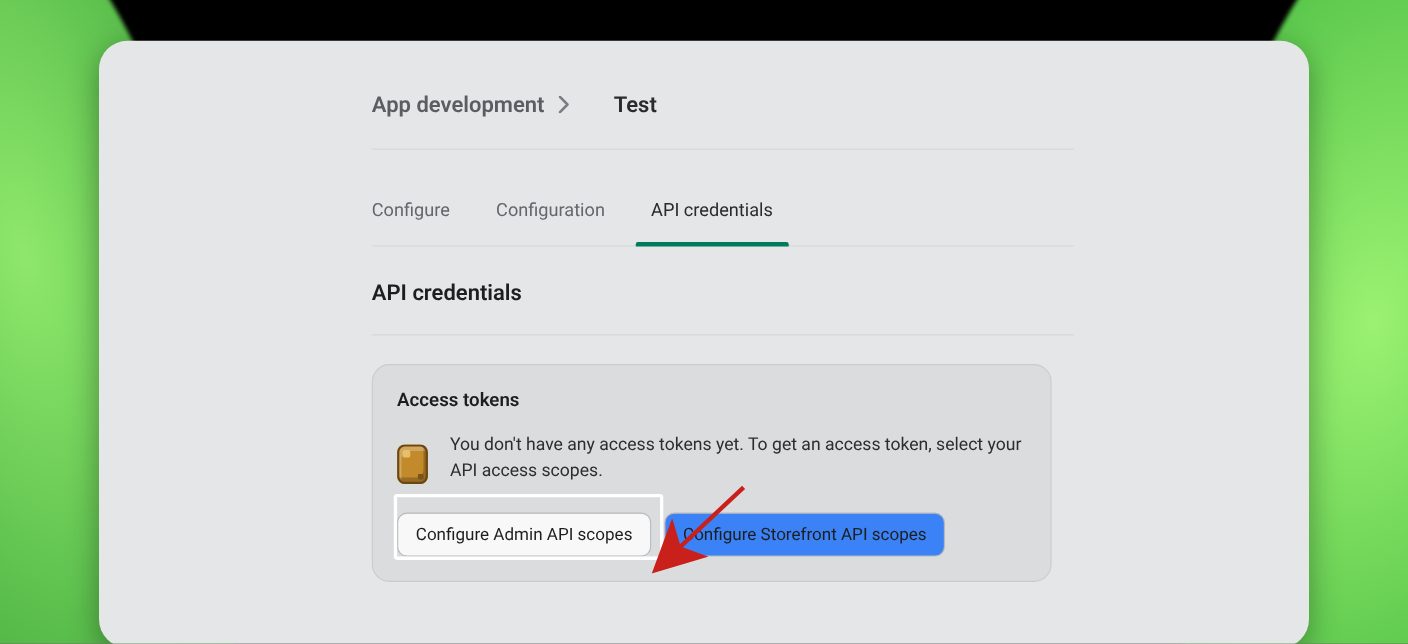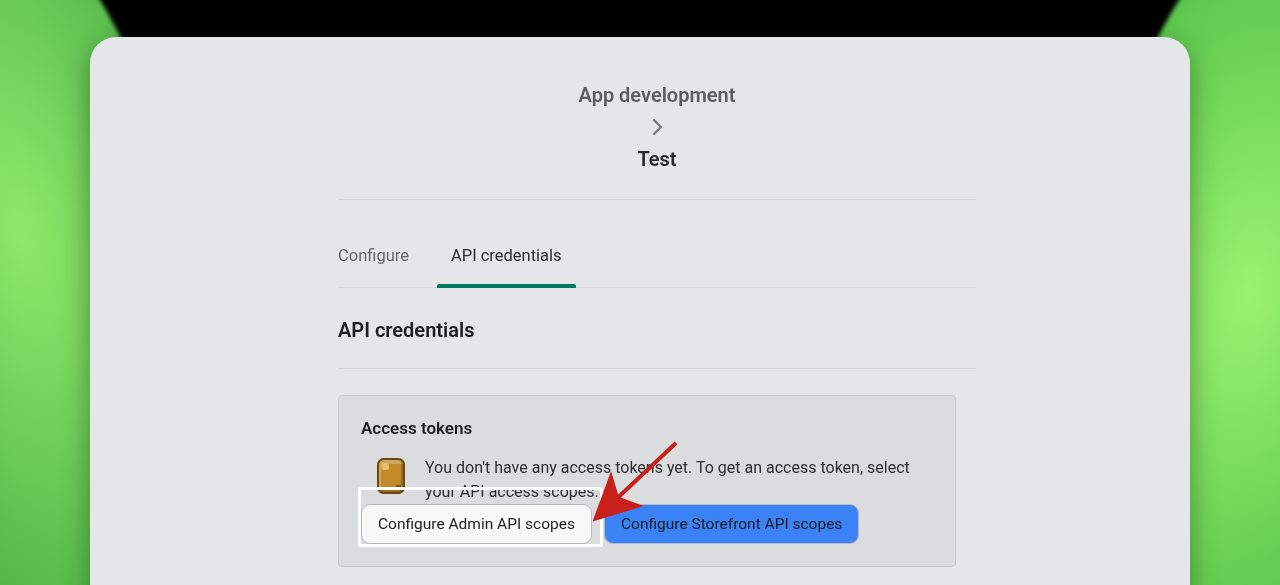--- a/index.html
+++ b/index.html
@@ -19,61 +19,61 @@
   .window {
     position:absolute;
     left:90px; top:37px;
     width:1100px;
     background:#E5E6E7;
     border-radius:26px;
     padding: 46px 0 60px;
     box-shadow: 0 8px 28px rgba(0,0,0,0.35);
   }
   .inner { width: 638px; margin: 0 0 0 248px; }
-  .breadcrumb { display:flex; align-items:center; gap:12px; color:#5B5D61; font-size:20px; font-weight:600;flex-direction:column; }
-  .breadcrumb .current { color:#2A2B2D; }
+  .breadcrumb { display:flex; align-items:center; gap:12px; color:#5B5D61; font-size:20px; font-weight:600; }
+  .breadcrumb .current { color:#2A2B2D;margin-left:28px; }
   .chev { display:inline-flex; }
   .chev svg { width:11px; height:16px; }
   .hr { border:none; border-top:1px solid #D3D5D7; margin:28px 0 0; }
 
   .tabs { display:flex; gap:42px; margin-top:36px; border-bottom:1px solid #D7D8DA; }
   .tab { background:none; border:none; font-size:16.5px; color:#63666A; padding: 10px 0 22px; cursor:pointer; font-family:inherit; position:relative; }
   .tab.active { color:#2A2B2D; }
   .tab.active::after { content:""; position:absolute; left:-14px; right:-14px; bottom:-1px; height:4px; background:#007A5C; border-radius:2px 2px 0 0; }
 
   .section-title { font-size:20px; font-weight:650; color:#1D1E20; margin-top:30px; }
   .hr2 { border:none; border-top:1px solid #D3D5D7; margin:26px 0 0; }
 
   .card {
     margin-top:26px; width:618px;
     background:#DBDCDE;
     border:1px solid #CACBCD;
-    border-radius:4px;
+    border-radius:16px;
     padding:22px 22px 22px;
   }
   .card-title { font-size:17px; font-weight:650; color:#1D1E20; margin-bottom:18px; }
-  .token-row { display:flex; gap:20px; align-items:flex-start;margin-left:16px; }
+  .token-row { display:flex; gap:20px; align-items:flex-end; }
   .token-icon {
     width:28px; height:36px; border-radius:7px;
     background: #C28A2B;
     box-shadow:
       inset 0 0 0 2px #6B4712,
       inset -4px -6px 0 rgba(0,0,0,0.22),
       inset 4px 6px 0 rgba(255,255,255,0.25);
     position:relative; flex-shrink:0; margin-top:2px;
   }
   .token-icon::before{
     content:""; position:absolute; left:5px; top:5px; width:7px; height:7px; background: #E5C06A; border-radius:2px;
   }
   .token-icon::after{
     content:""; position:absolute; right:4px; bottom:4px; width:5px; height:5px; background: #7B5318; border-radius:1px;
   }
   .token-text { font-size:16px; color:#2C2D2F; line-height:1.5; }
 
-  .btn-row { display:flex; gap:12px; position:relative; }
+  .btn-row { display:flex; gap:12px; margin-top:26px; position:relative; }
   .btn {
     font-family:inherit; font-size:15.5px; color:#1D1E20;
     background:#F8F8F8; border:1px solid #B7B8BA; border-radius:9px;
     padding:10px 16px; cursor:pointer;
   }
   .btn.secondary { background:#3b82f6; }
 
   .callout {
     position:absolute; left:-3px; bottom:-3px;
     width:245px; height:60px;
@@ -103,20 +103,21 @@
             <path d="M1 1 L7 7 L1 13" stroke="#7A7C80" stroke-width="2" stroke-linecap="round" stroke-linejoin="round"></path>
           </svg>
       </span>
       <span class="current">Test</span>
     </div>
 
     <hr class="hr">
 
     <nav class="tabs">
       <button class="tab">Configure</button>
+      <button class="tab">Configuration</button>
       <button class="tab active">API credentials</button>
     </nav>
 
     <h2 class="section-title">API credentials</h2>
     <hr class="hr2">
 
     <div class="card">
       <div class="card-title">Access tokens</div>
       <div class="token-row">
         <div class="token-icon"></div>

